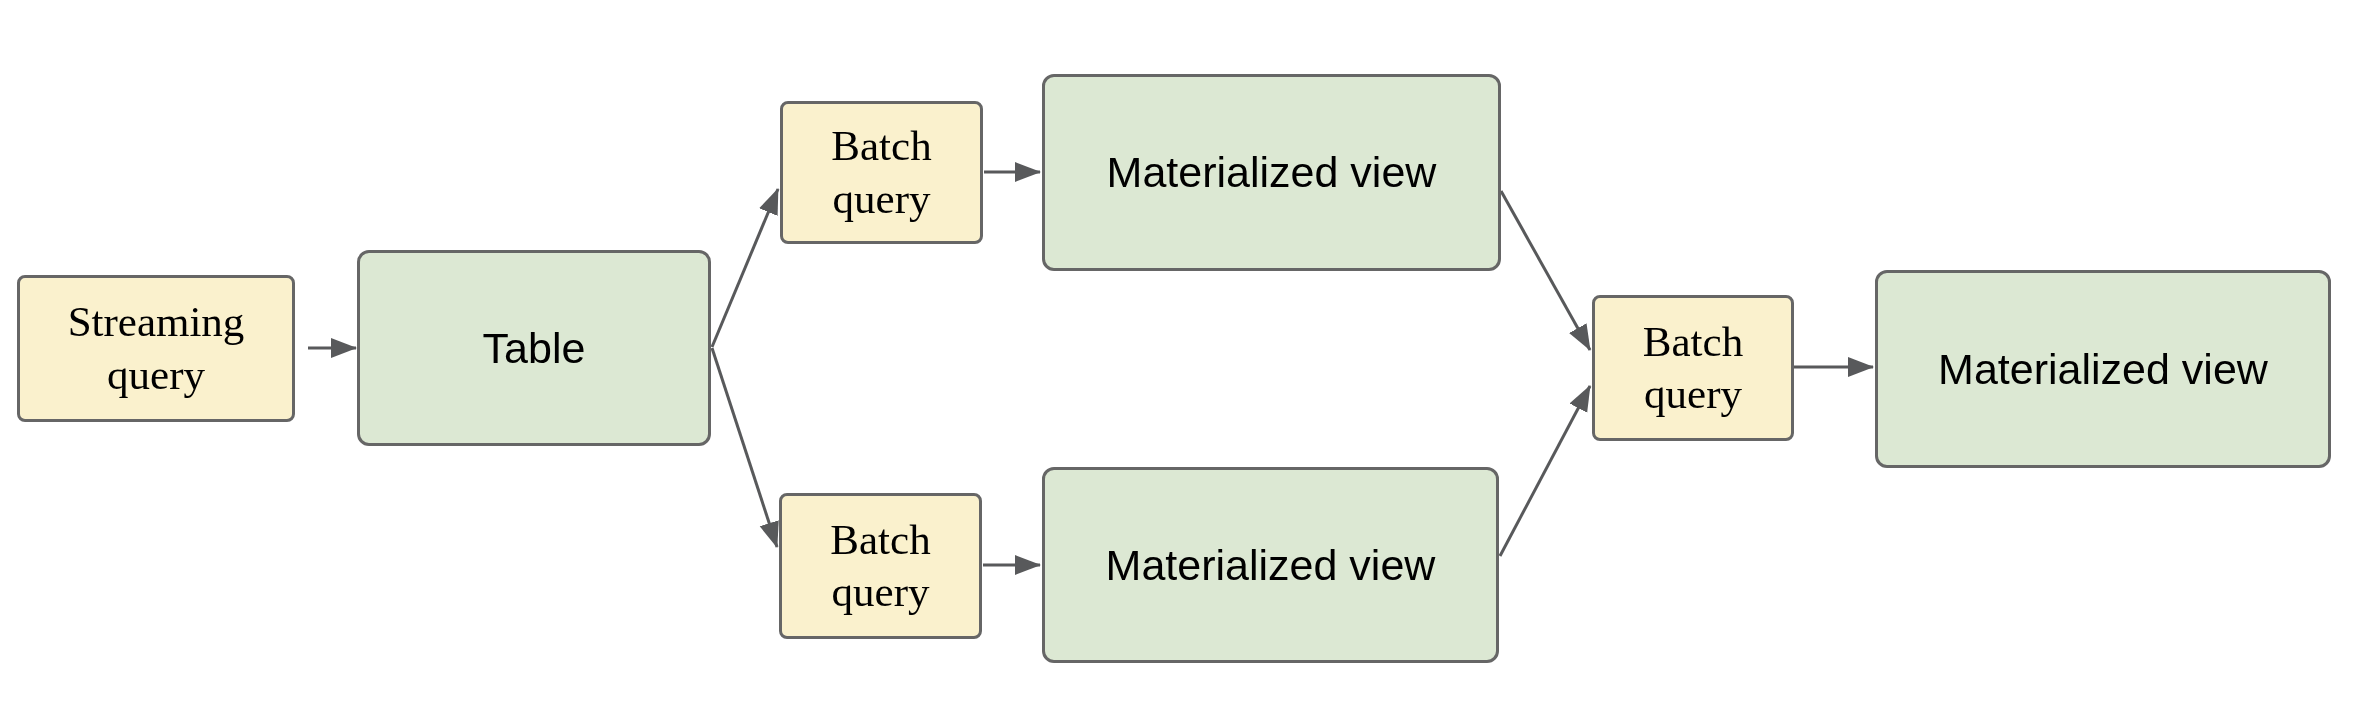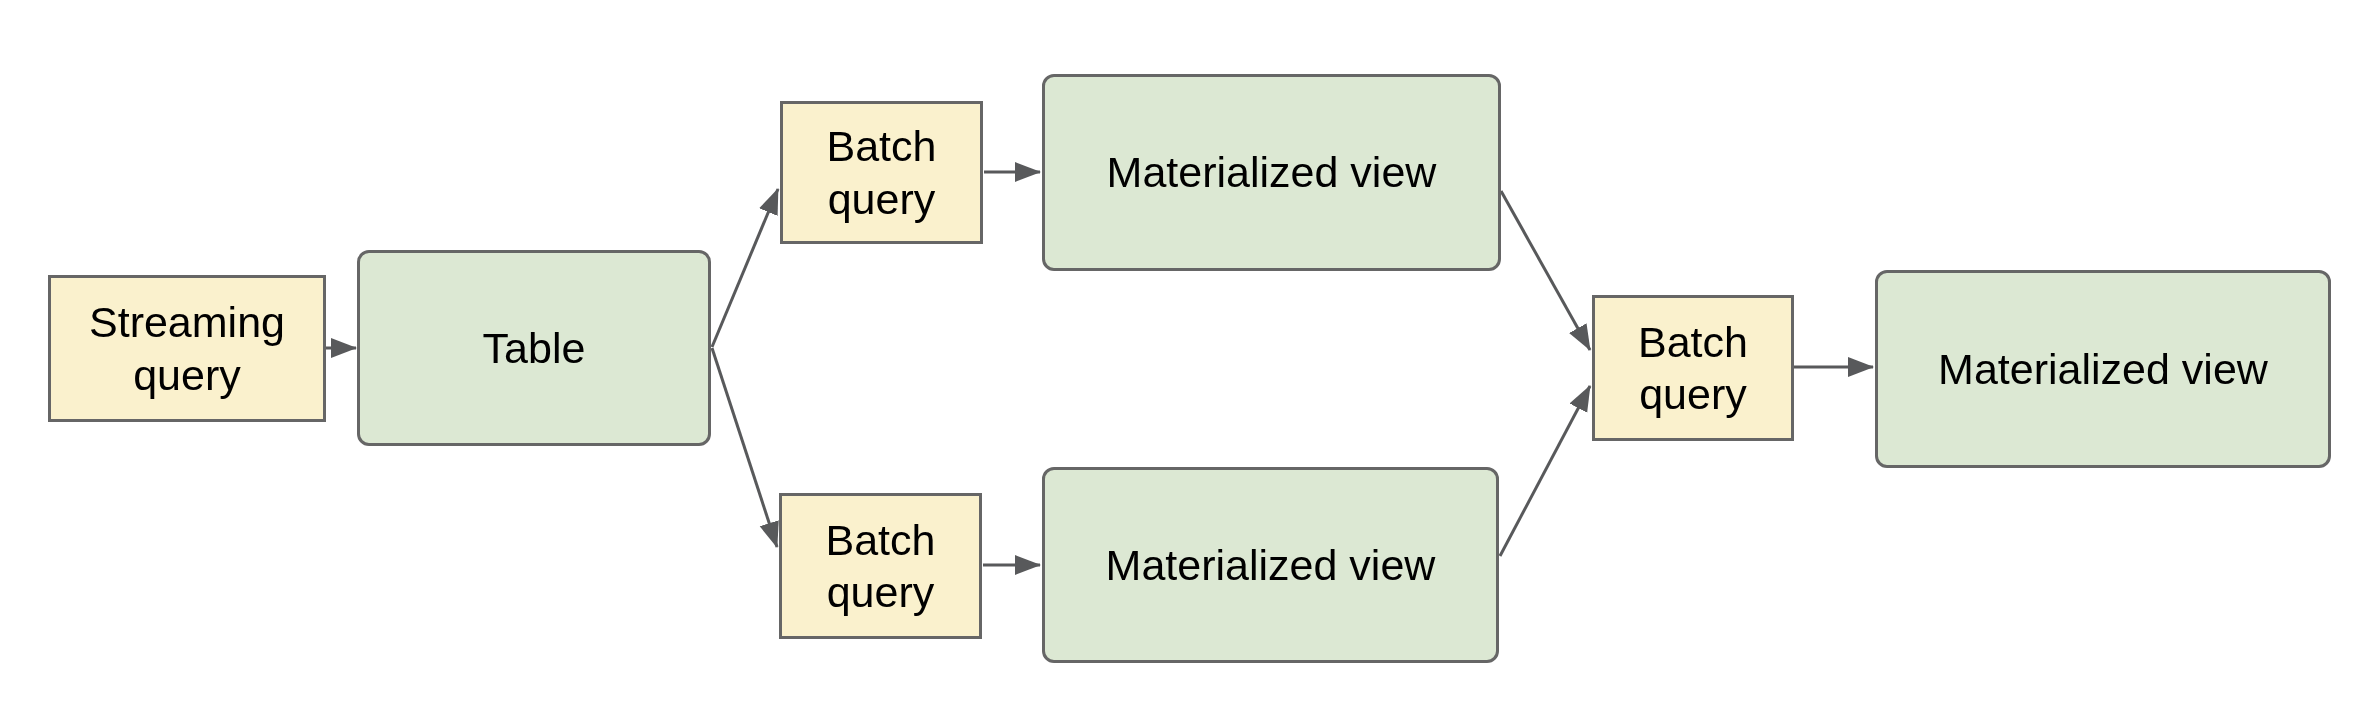--- a/index.html
+++ b/index.html
@@ -34,25 +34,25 @@
     border: 3px solid var(--node-border, #666666);
     display: flex;
     align-items: center;
     justify-content: center;
     text-align: center;
     color: var(--text, #000000);
     font-size: 43px;
     line-height: 1.22;
     padding: 0 14px;
   }
-  .node.yellow { background: var(--query-fill, #faf1cd); border-radius: 0; }
+  .node.yellow { background: var(--query-fill, #faf1cd); border-radius: 8px; font-family: Liberation Serif, serif; }
   .node.green  { background: var(--table-fill, #dce8d3); border-radius: 12px; }
 
   
-  #n-streaming-query        { left: 48px;   top: 275px; width: 278px; height: 147px; }
+  #n-streaming-query        { left: 17px;   top: 275px; width: 278px; height: 147px; }
   #n-table                  { left: 357px;  top: 250px; width: 354px; height: 196px; }
   #n-batch-query-top        { left: 780px;  top: 101px; width: 203px; height: 143px; }
   #n-materialized-view-top  { left: 1042px; top: 74px;  width: 459px; height: 197px; }
   #n-batch-query-bottom     { left: 779px;  top: 493px; width: 203px; height: 146px; }
   #n-materialized-view-bottom { left: 1042px; top: 467px; width: 457px; height: 196px; }
   #n-batch-query-right      { left: 1592px; top: 295px; width: 202px; height: 146px; }
   #n-materialized-view-right { left: 1875px; top: 270px; width: 456px; height: 198px; }
 </style>
 </head>
 <body>

